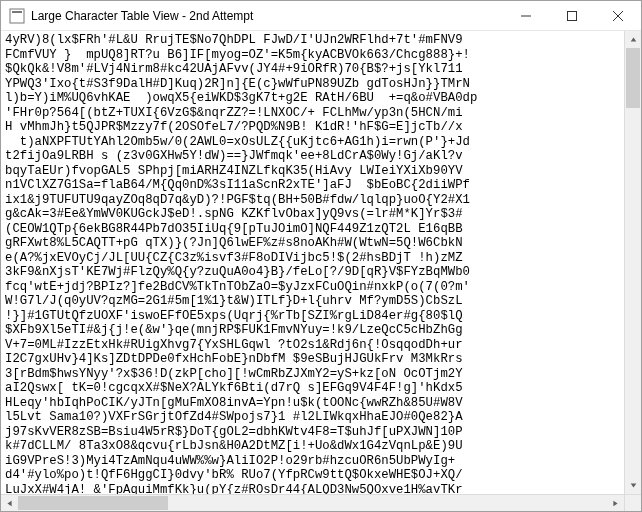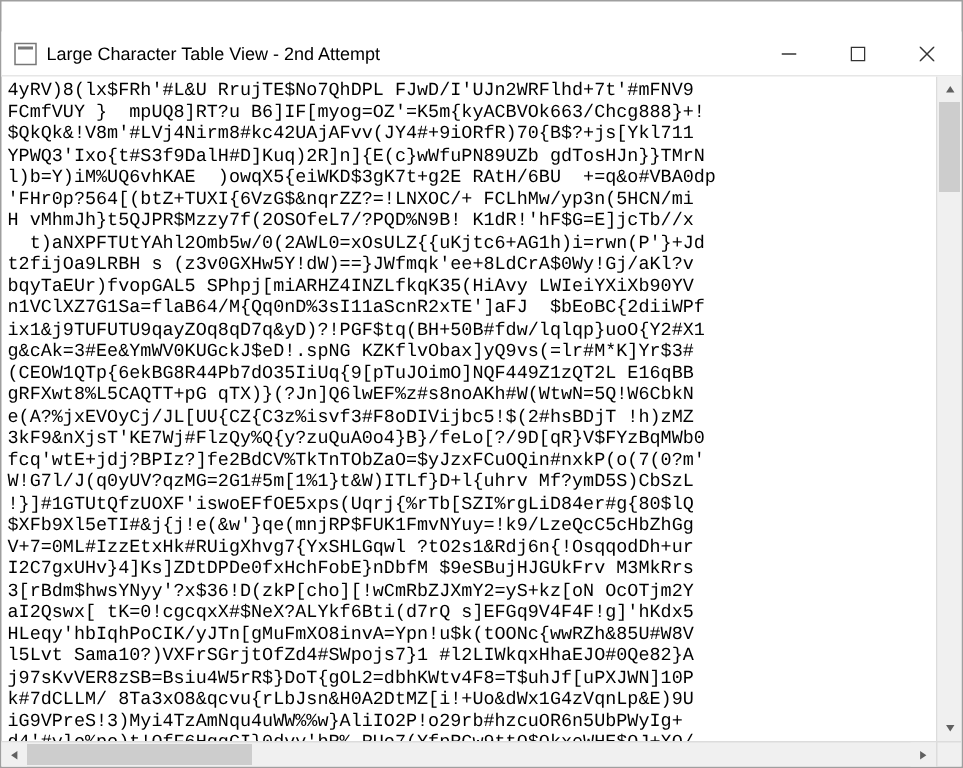--- a/index.html
+++ b/index.html
@@ -18,21 +18,20 @@
     flex-direction: column;
     background: #fff;
   }
   .titlebar {
     height: 30px;
     background: #fff;
     display: flex;
     align-items: center;
     border-bottom: 1px solid #e6e6e6;
     flex: 0 0 30px;
-    margin-top: 20px;
   }
   .title-icon {
     width: 16px; height: 16px;
     margin: 0 6px 0 8px;
     display: flex; align-items: center; justify-content: center;
   }
   .title-text {
     flex: 1;
     color: #000;
     font-size: 12px;

